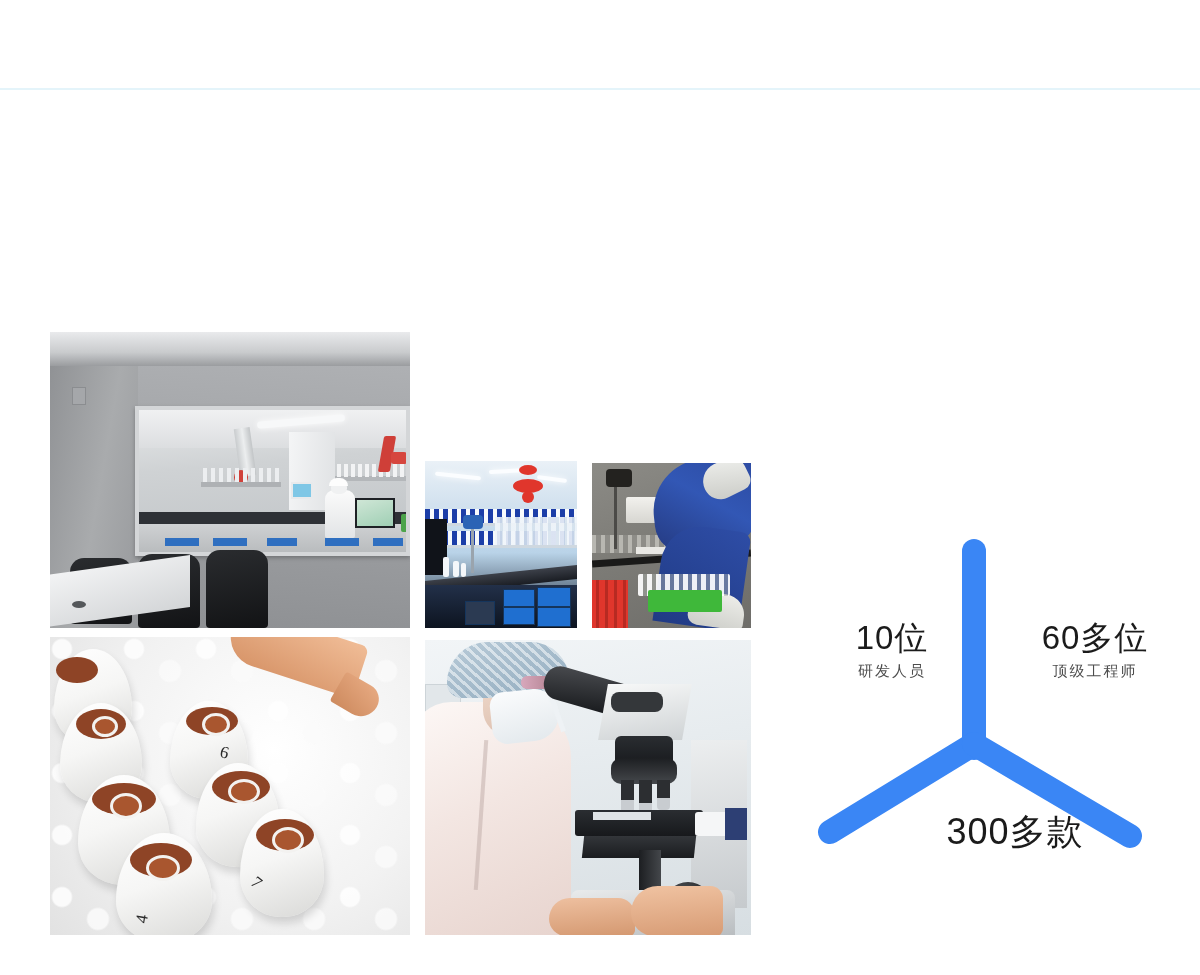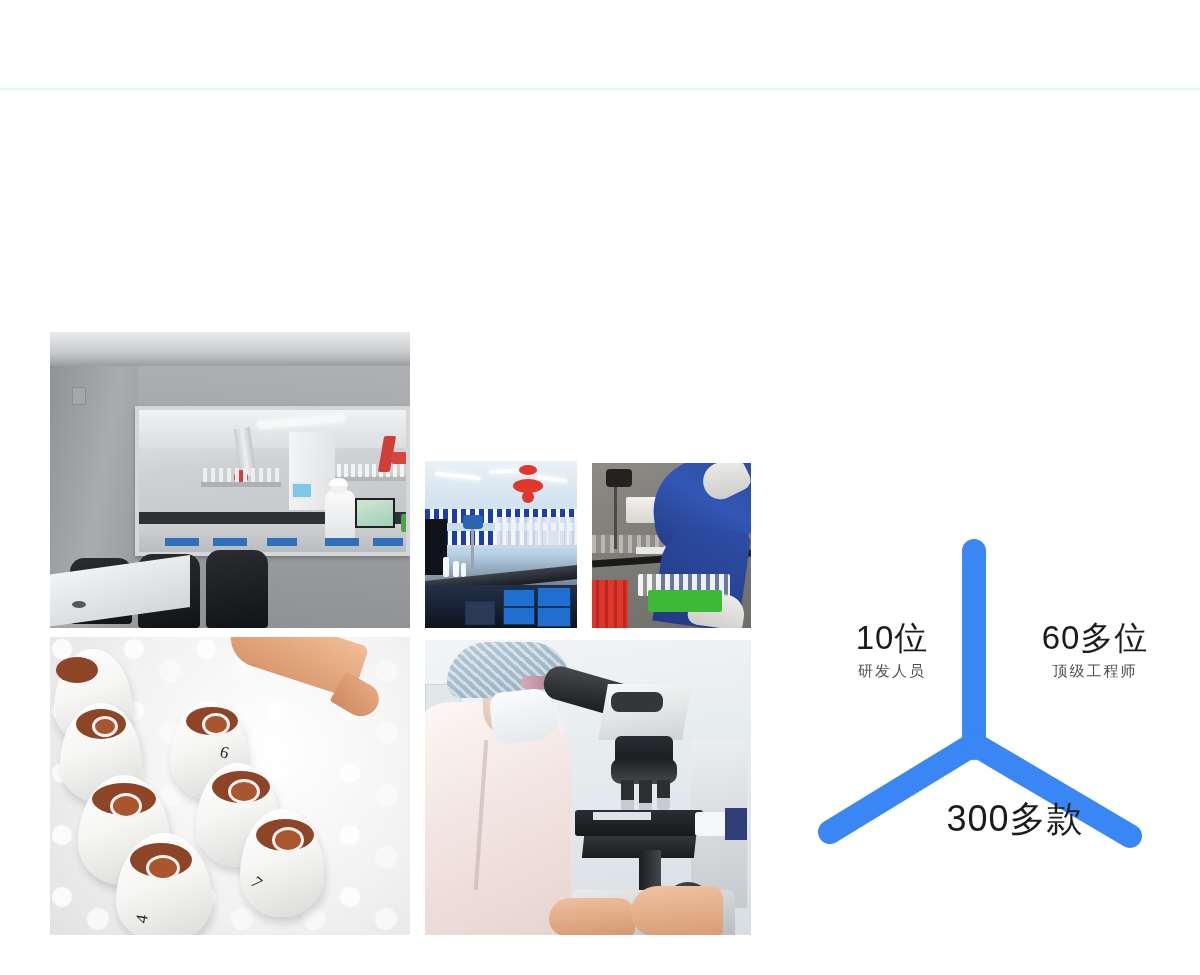--- a/index.html
+++ b/index.html
@@ -530,21 +530,21 @@
     font-family: "Liberation Sans", sans-serif;
     font-size: 15px;
     color: #4d4d4d;
     line-height: 1.4;
     white-space: nowrap;
     letter-spacing: 2px;
     margin-top: 3px;
   }
   .stat-engineers  { left: 12px; top: 120px; width: 160px; }
   .stat-researchers{ left: 200px; top: 120px; width: 190px; }
-  .stat-formulas   { left: 80px; top: 299px; width: 270px; }
+  .stat-formulas   { left: 80px; top: 312px; width: 270px; }
   .stat-formulas .big { font-size: 36px; }
 </style>
 </head>
 <body>
 
 <div class="top-rule" style="background: rgb(228, 244, 250);"></div>
 
 <div class="gallery">
 
   <div class="photo p1" title="透过观察窗看到的洁净生产车间，前景为会议桌与黑色座椅">

